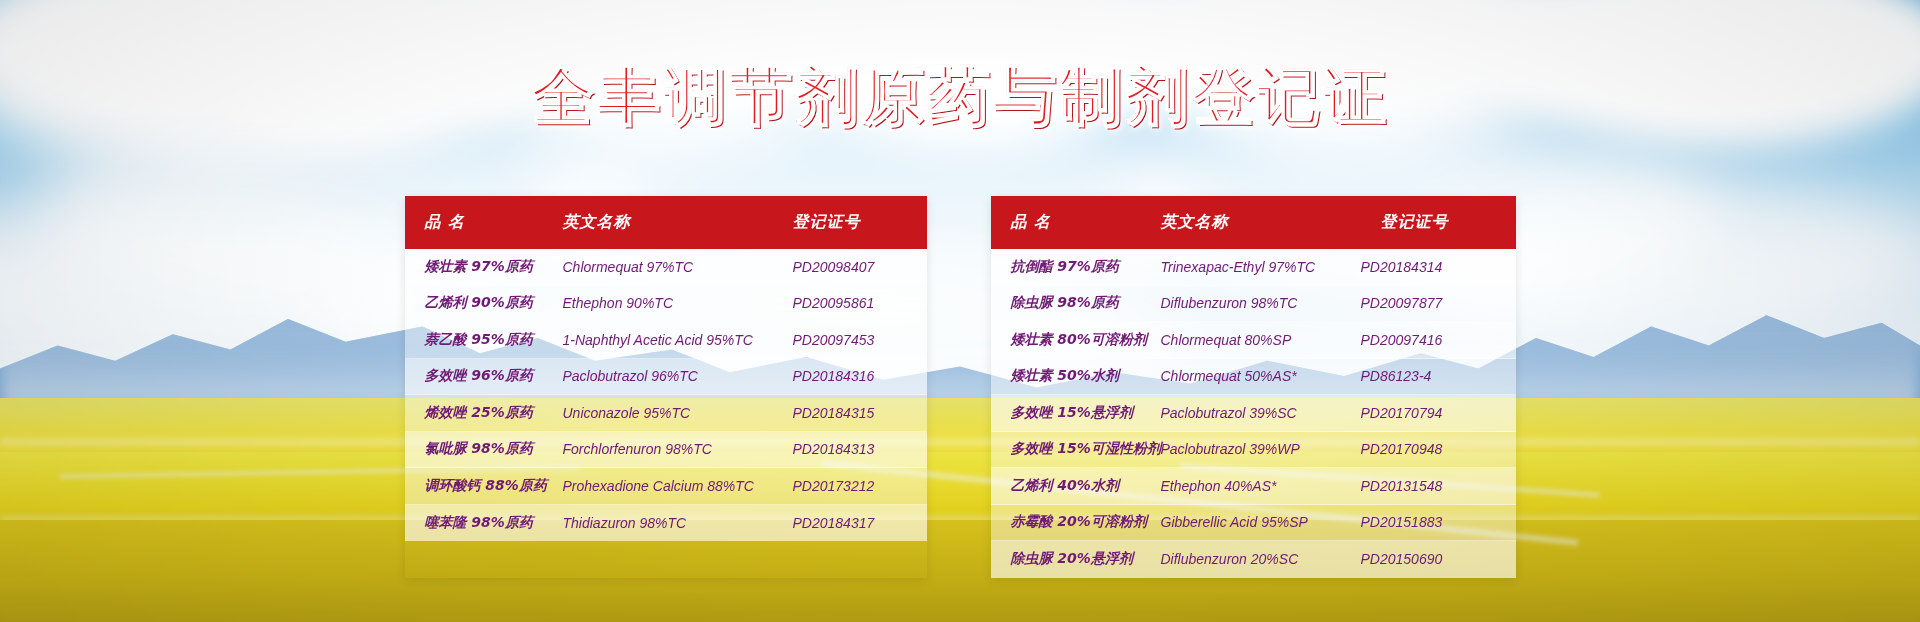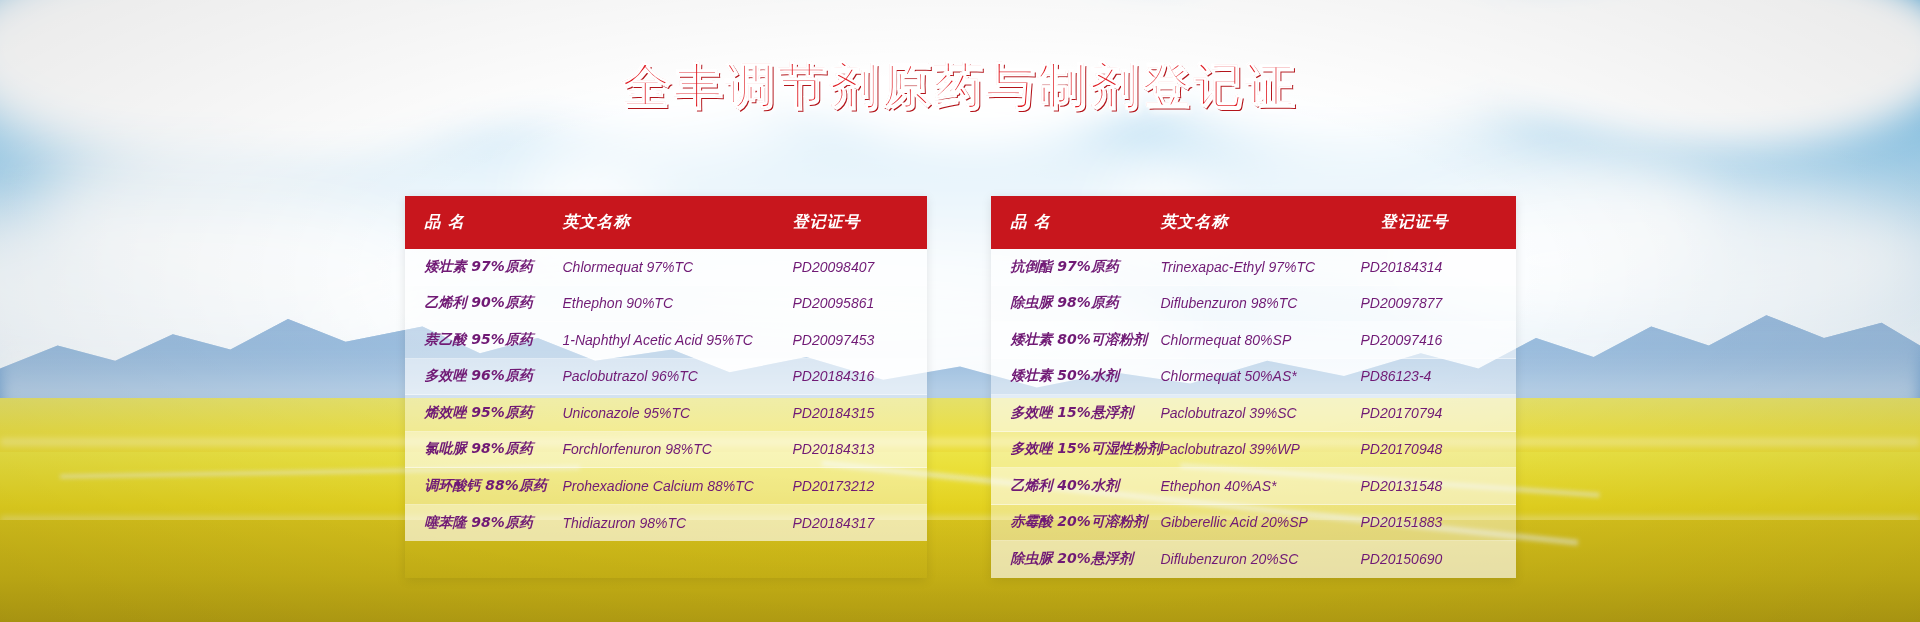--- a/index.html
+++ b/index.html
@@ -93,21 +93,21 @@
     position:absolute; inset:0;
     background:radial-gradient(ellipse 72% 78% at 50% 44%,rgba(255,255,255,0) 40%,rgba(0,0,0,.10) 100%);
     pointer-events:none;
   }
 
   
   #title-area { position:absolute; left:0; top:54px; width:1920px; text-align:center; z-index:5; }
   #main-title {
     display:inline-block;
     font-family:"DejaVu Sans","Liberation Sans",sans-serif;
-    font-size:48px; font-weight:bold; letter-spacing:4px;
+    font-size:62px; font-weight:bold; letter-spacing:4px;
     color:#e01b22;
     text-shadow:
       2px 2px 0 #ffffff, -1px -1px 0 rgba(255,255,255,.95),
       3px 3px 0 #b3141a, 4px 5px 7px rgba(255,255,255,.9);
     -webkit-text-stroke:1px #ffffff;
     white-space:nowrap;
   }
 
   
   #tables { position:absolute; left:0; top:196px; width:1920px; z-index:6;
@@ -218,21 +218,21 @@
           <div class="c-name">萘乙酸 95%原药</div>
           <div class="c-en">1-Naphthyl Acetic Acid 95%TC</div>
           <div class="c-reg">PD20097453</div>
         </div>
       <div class="trow odd">
           <div class="c-name">多效唑 96%原药</div>
           <div class="c-en">Paclobutrazol 96%TC</div>
           <div class="c-reg">PD20184316</div>
         </div>
       <div class="trow even">
-          <div class="c-name">烯效唑 95%原药</div>
+          <div class="c-name">烯效唑 25%原药</div>
           <div class="c-en">Uniconazole 95%TC</div>
           <div class="c-reg">PD20184315</div>
         </div>
       <div class="trow odd">
           <div class="c-name">氯吡脲 98%原药</div>
           <div class="c-en">Forchlorfenuron 98%TC</div>
           <div class="c-reg">PD20184313</div>
         </div>
       <div class="trow even">
           <div class="c-name">调环酸钙 88%原药</div>
@@ -284,21 +284,21 @@
           <div class="c-en">Paclobutrazol 39%WP</div>
           <div class="c-reg">PD20170948</div>
         </div>
       <div class="trow odd">
           <div class="c-name">乙烯利 40%水剂</div>
           <div class="c-en">Ethephon 40%AS*</div>
           <div class="c-reg">PD20131548</div>
         </div>
       <div class="trow even">
           <div class="c-name">赤霉酸 20%可溶粉剂</div>
-          <div class="c-en">Gibberellic Acid 20%SP</div>
+          <div class="c-en">Gibberellic Acid 95%SP</div>
           <div class="c-reg">PD20151883</div>
         </div>
       <div class="trow odd">
           <div class="c-name">除虫脲 20%悬浮剂</div>
           <div class="c-en">Diflubenzuron 20%SC</div>
           <div class="c-reg">PD20150690</div>
         </div>
     </div>
   </div>
 

